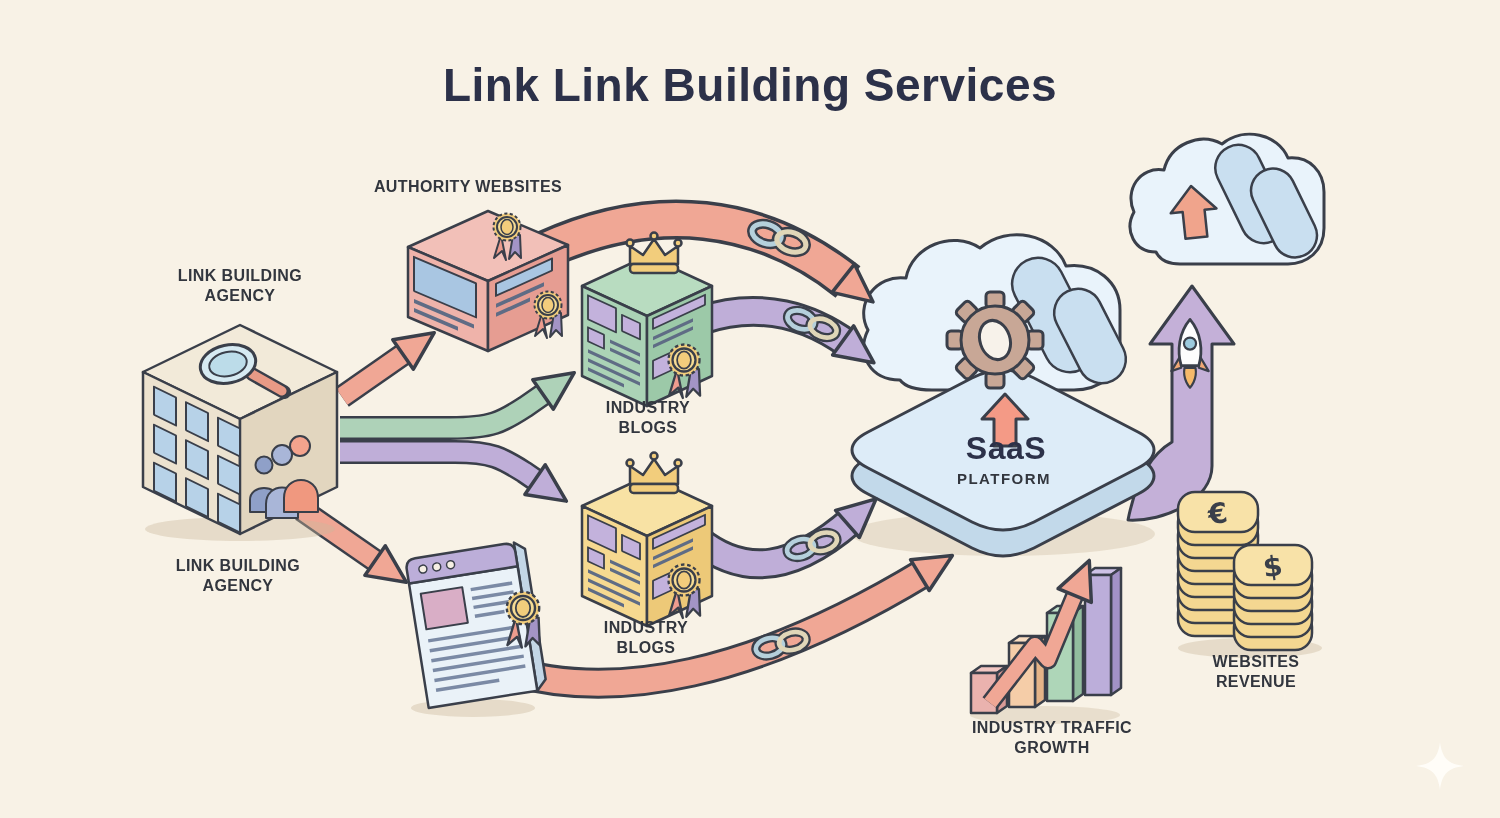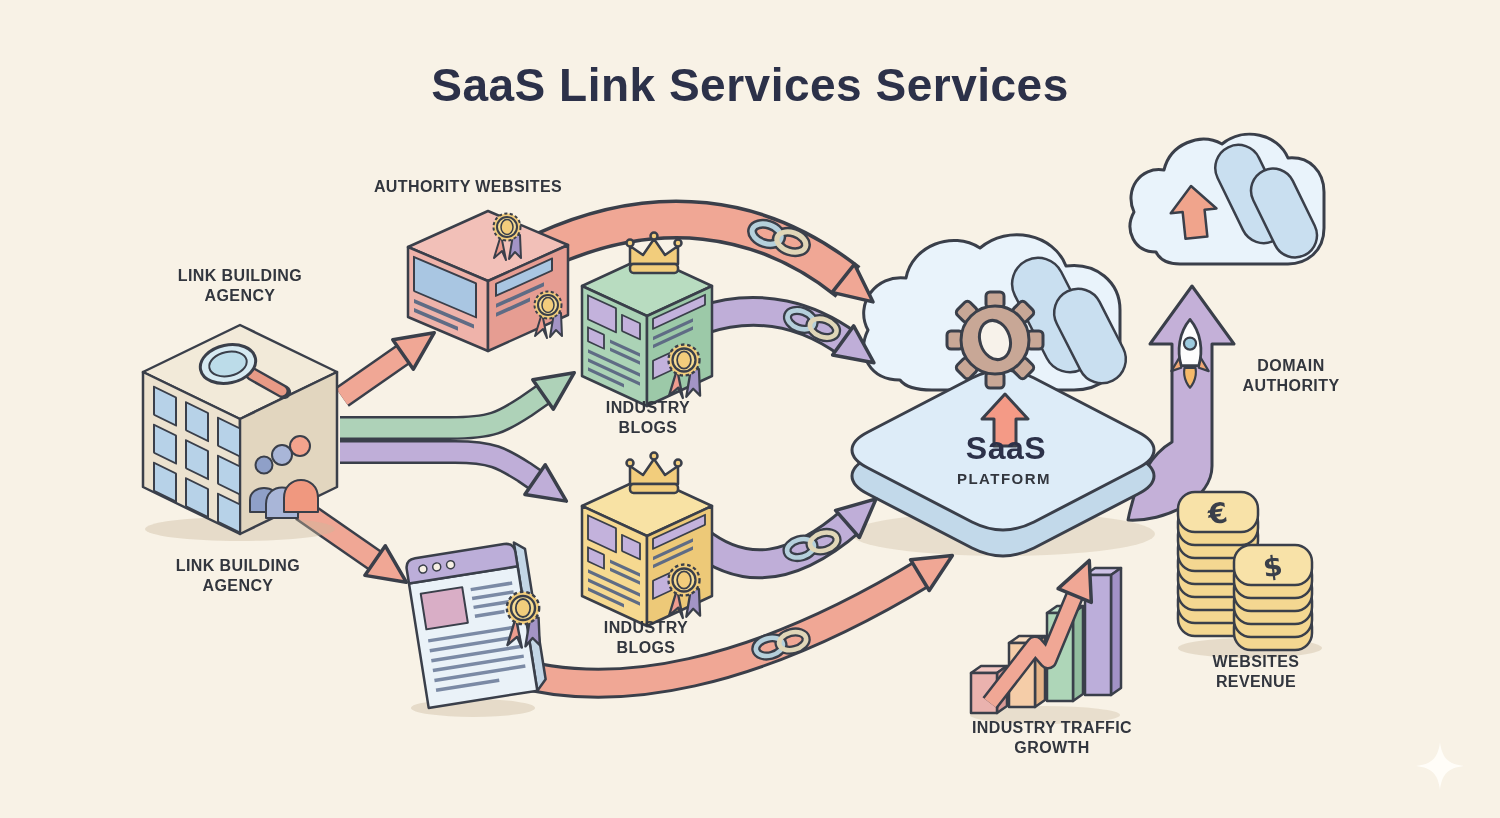--- a/index.html
+++ b/index.html
@@ -332,31 +332,29 @@
         <rect x="62" y="59" width="78" height="40" rx="17" fill="#f8e2a8"></rect>
       </g>
       <text class="coin-sym" x="101" y="90" text-anchor="middle" transform="rotate(-7 101 83)">$</text>
     </g>
   </svg>
 
   <svg class="abs" style="left:1412px;top:738px" width="56" height="56" viewBox="0 0 56 56">
     <path d="M28 4 C30 20 36 26 52 28 C36 30 30 36 28 52 C26 36 20 30 4 28 C20 26 26 20 28 4 Z" fill="#fffef9" opacity="0.9"></path>
   </svg>
 
-  <div class="title">SaaS Link Services Services</div>
+  <div class="title">Link Link Building Services</div>
   <div class="lbl" style="left:240px;top:266px">LINK BUILDING
 AGENCY</div>
   <div class="lbl" style="left:468px;top:177px">AUTHORITY WEBSITES</div>
   <div class="lbl" style="left:648px;top:398px">INDUSTRY
 BLOGS</div>
   <div class="lbl" style="left:238px;top:556px">LINK BUILDING
 AGENCY</div>
   <div class="lbl" style="left:646px;top:618px">INDUSTRY
 BLOGS</div>
   <div class="saas-big" style="left:1006px;top:430px">SaaS</div>
   <div class="saas-sub" style="left:1004px;top:470px">PLATFORM</div>
-  <div class="lbl" style="left:1291px;top:356px">DOMAIN
-AUTHORITY</div>
   <div class="lbl" style="left:1052px;top:718px">INDUSTRY TRAFFIC
 GROWTH</div>
   <div class="lbl" style="left:1256px;top:652px">WEBSITES
 REVENUE</div>
 </div>
 
 </body></html>

